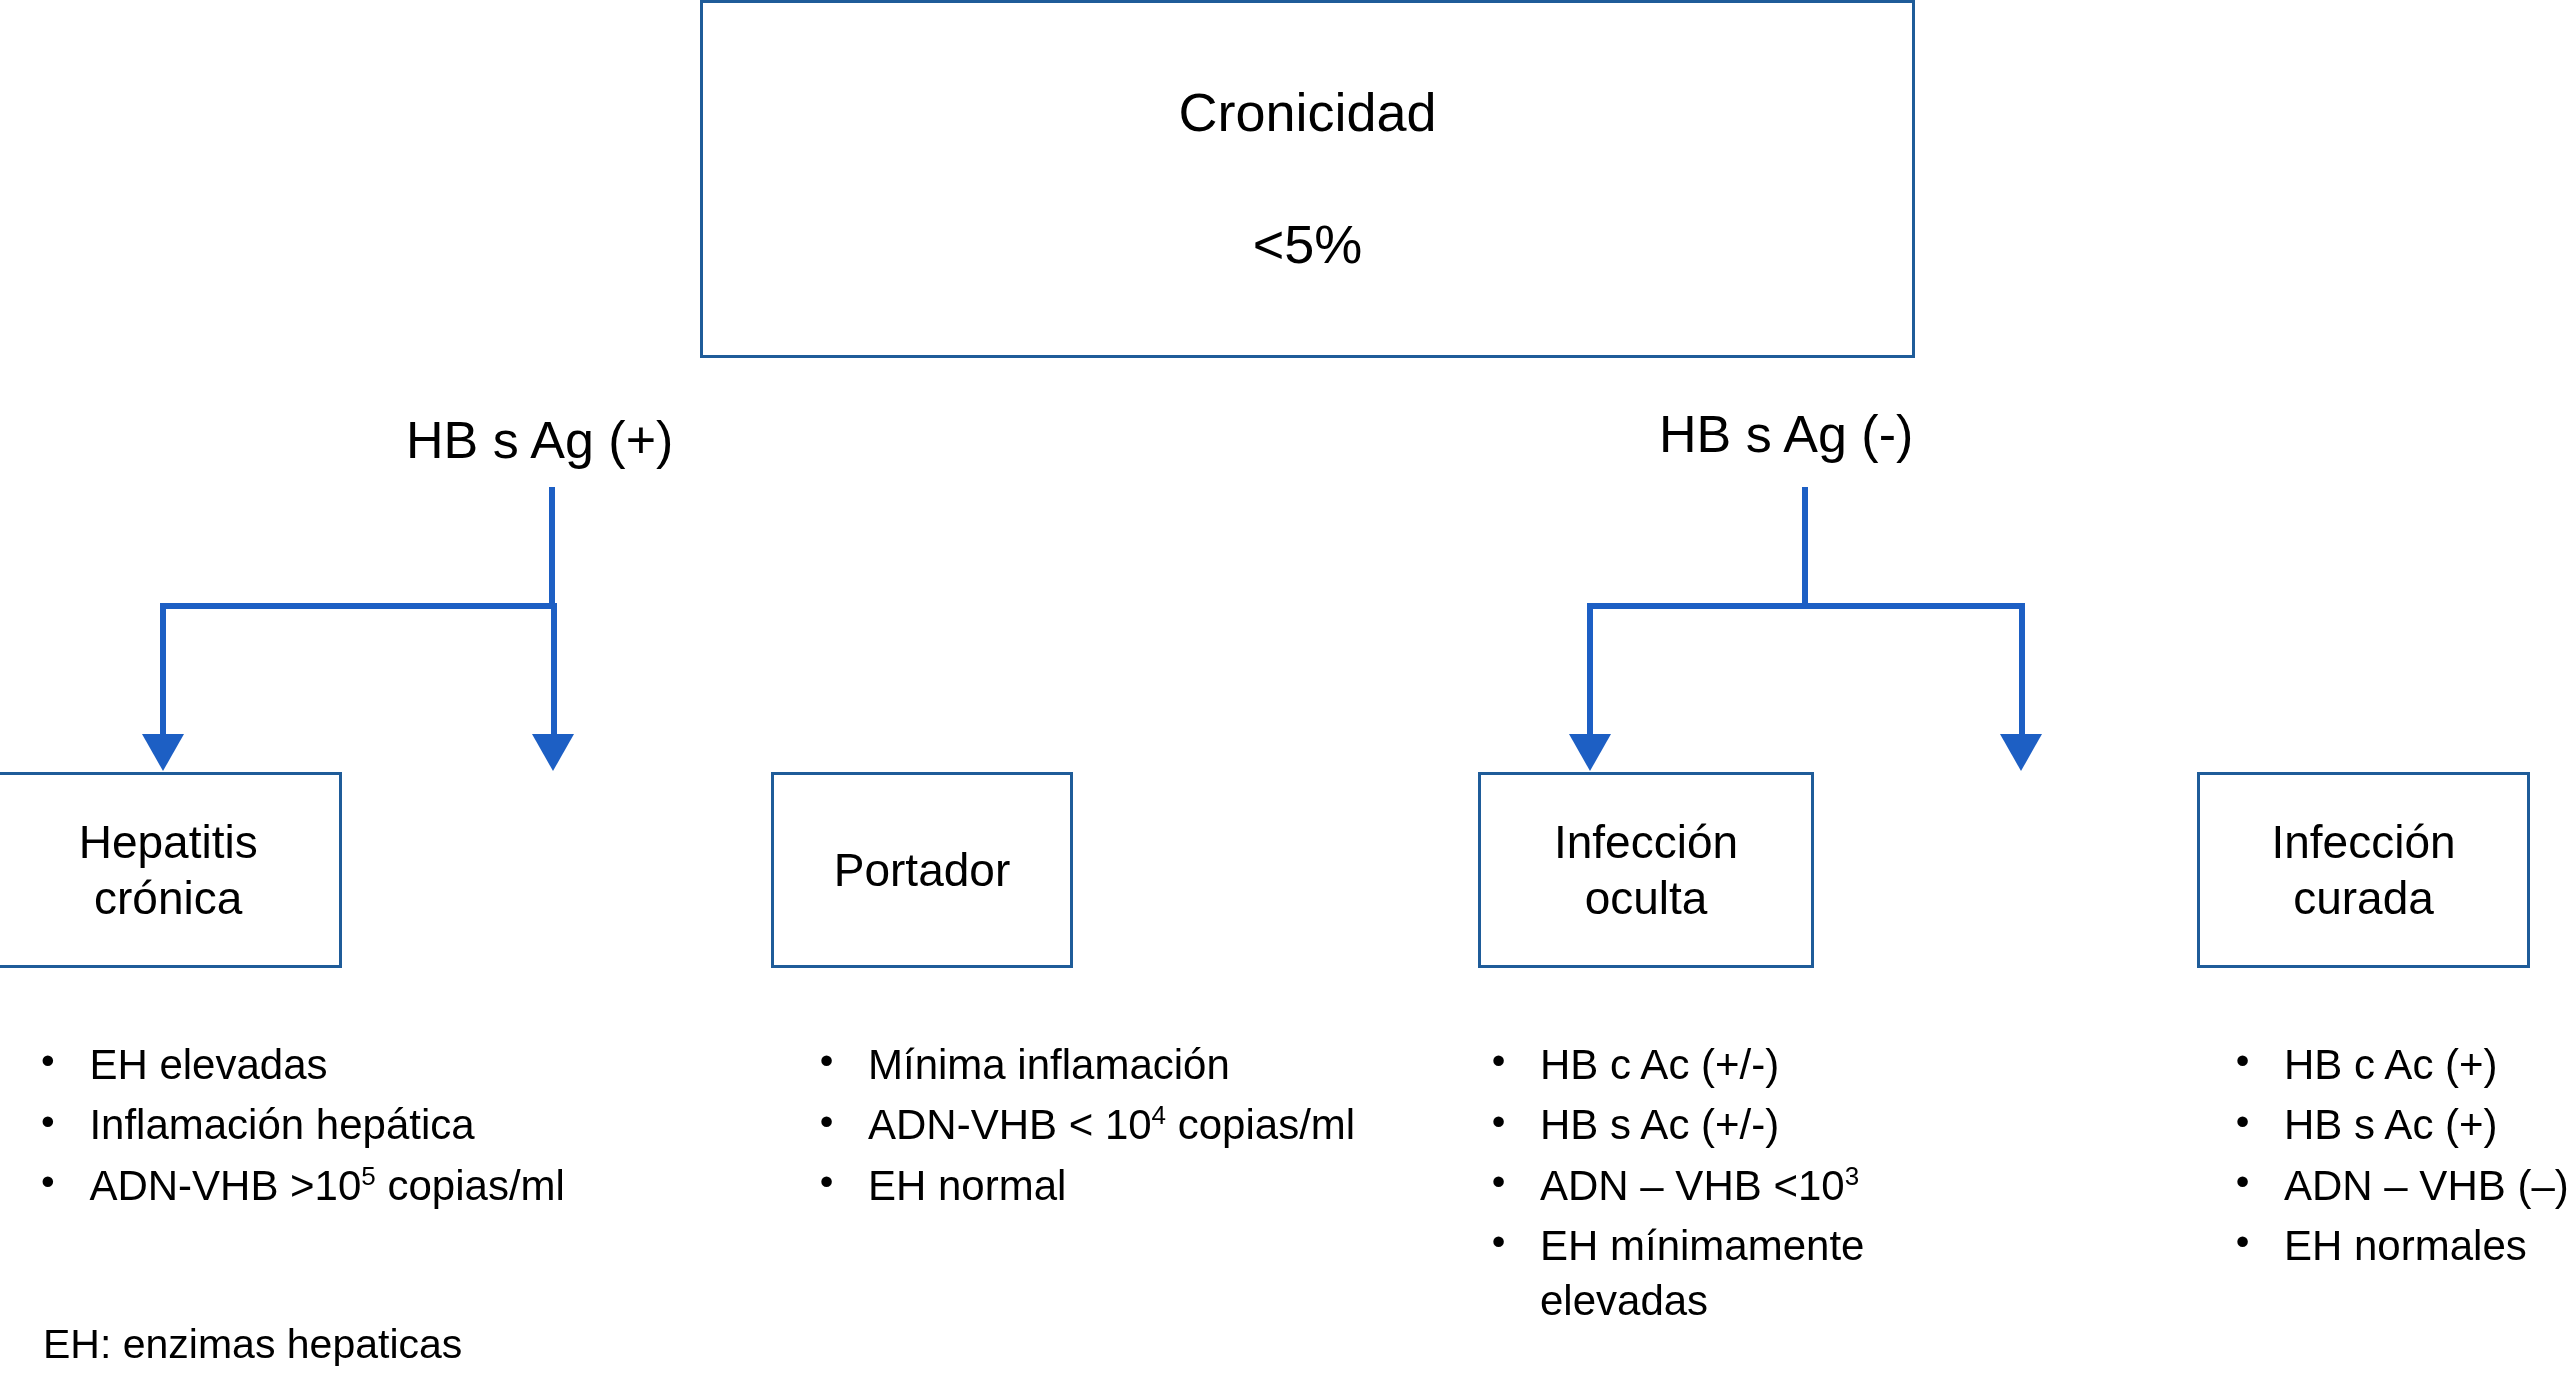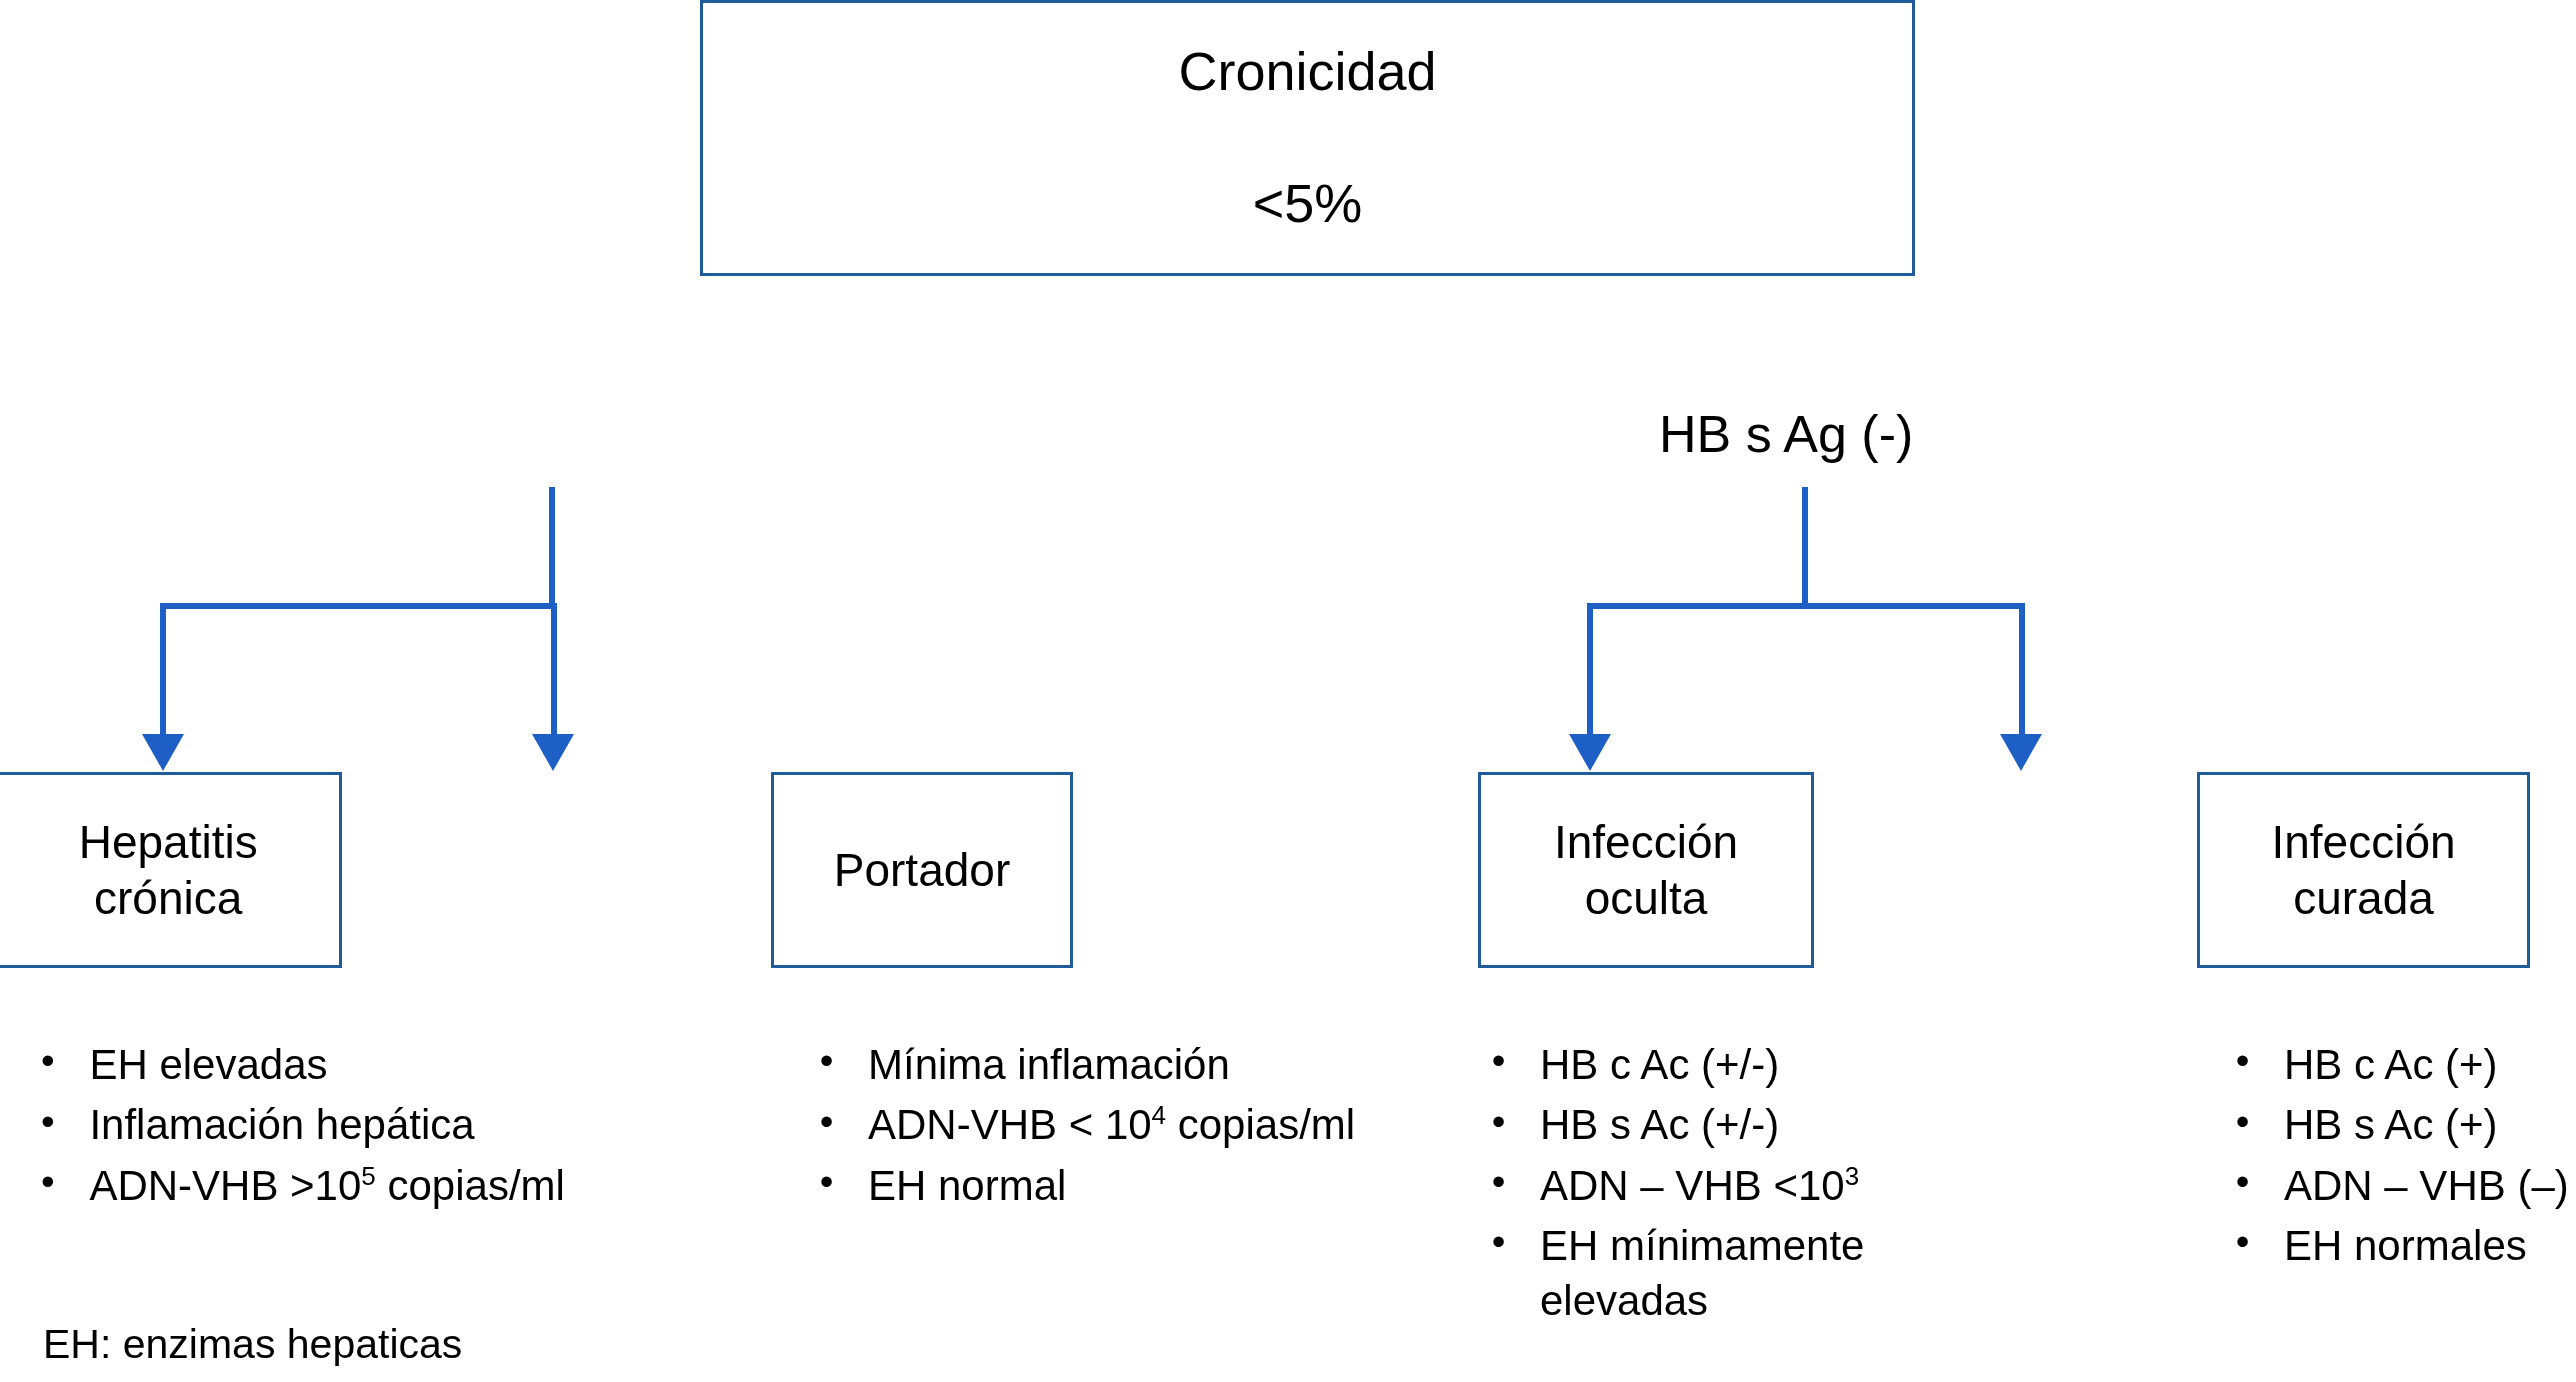--- a/index.html
+++ b/index.html
@@ -30,21 +30,21 @@
     line-height: 1.22;
   }
   .node-box .node-label {
     white-space: pre-line;
   }
 
   #box-root {
     left: 700px;
     top: 0px;
     width: 1215px;
-    height: 276px;
+    height: 358px;
     font-size: 54px;
   }
   #box-hepatitis {
     left: -5.8px;
     top: 772px;
     width: 348px;
     height: 196px;
     font-size: 46px;
   }
   #box-portador {
@@ -158,20 +158,21 @@
 
 <div id="canvas">
 
   <div class="node-box" id="box-root">
     <div class="node-label">
       <div>Cronicidad</div>
       <div>&lt;5%</div>
     </div>
   </div>
 
+  <div class="branch-label" id="label-positive">HB s Ag (+)</div>
   <div class="branch-label" id="label-negative">HB s Ag (-)</div>
 
   <div class="conn v-line" id="stem-left"></div>
   <div class="conn h-line" id="bar-left"></div>
   <div class="conn v-line" id="drop-left-1"></div>
   <div class="conn v-line" id="drop-left-2"></div>
   <div class="arrow-head" id="arrow-left-1"></div>
   <div class="arrow-head" id="arrow-left-2"></div>
 
   <div class="conn v-line" id="stem-right"></div>

